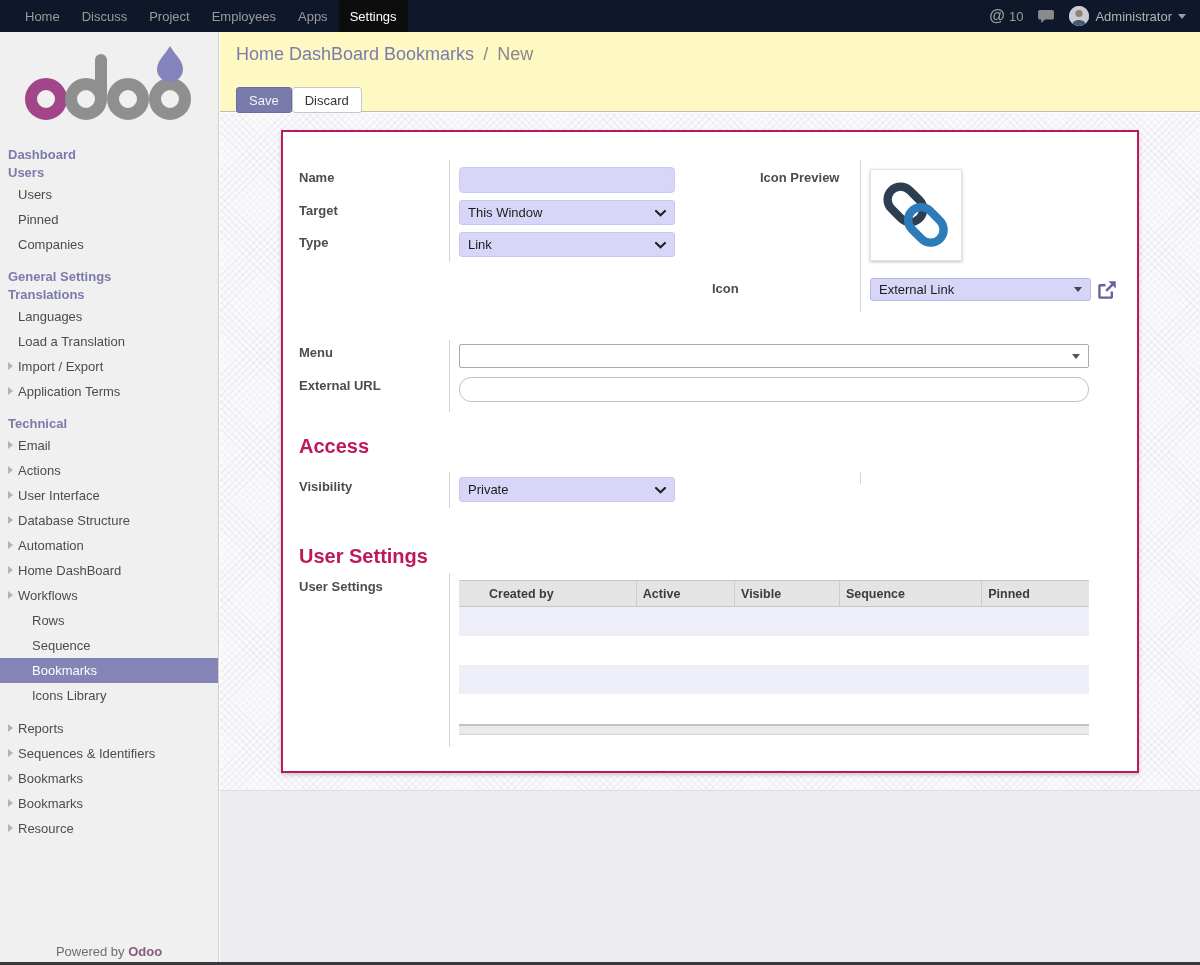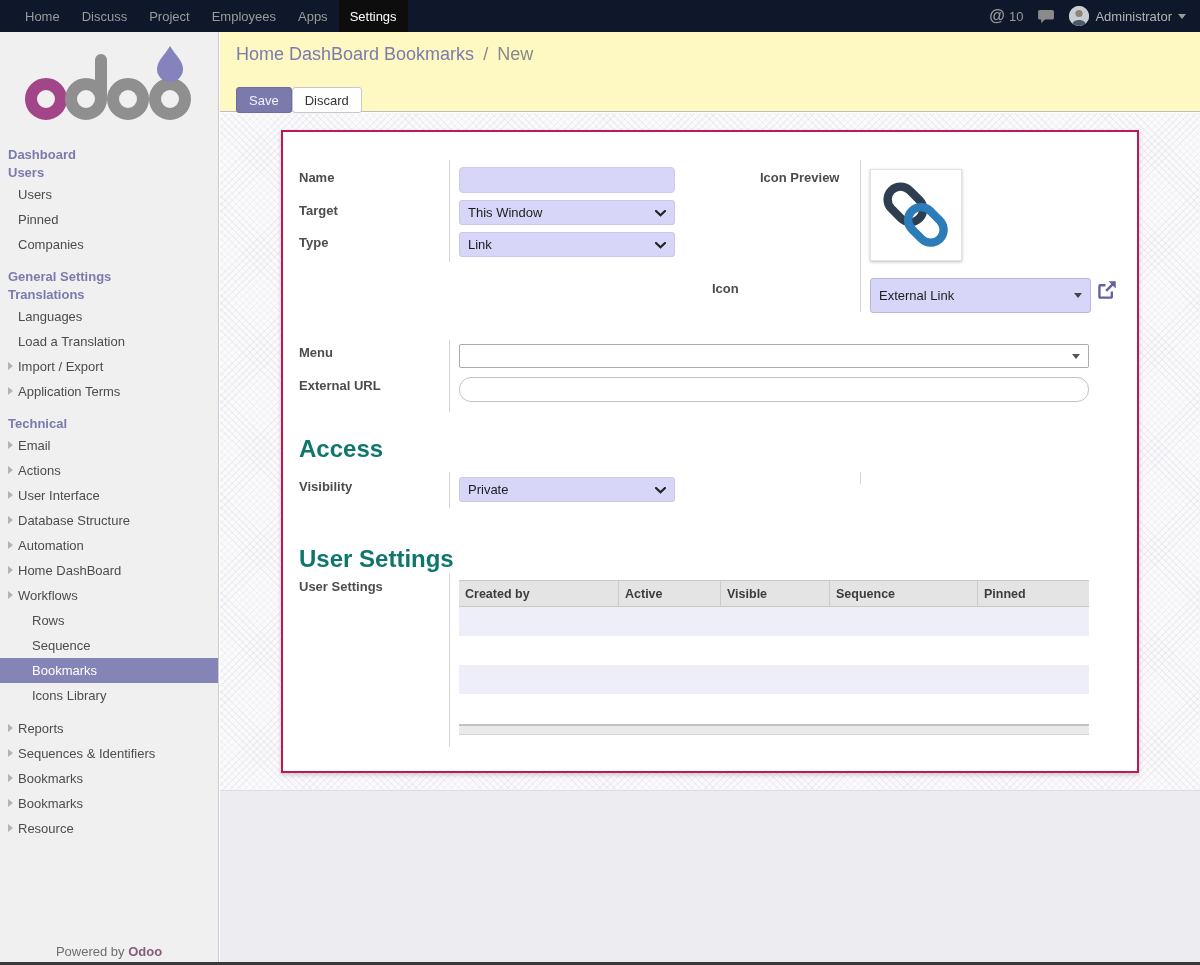--- a/index.html
+++ b/index.html
@@ -52,27 +52,27 @@
     background-image:
       repeating-linear-gradient(45deg, rgba(150,150,170,0.10) 0 1px, transparent 1px 5px),
       repeating-linear-gradient(135deg, rgba(150,150,170,0.10) 0 1px, transparent 1px 5px);
   }
   .content-lower { position:absolute; left:0; top:758px; right:0; bottom:0; background:#edecf0; border-top:1px solid #dddce2; }
 
   
   .card { position:absolute; left:61px; top:98px; width:858px; height:643px; background:#ffffff; border:2px solid #be185d; box-shadow:0 2px 4px rgba(0,0,0,0.18); z-index:5; }
   .vsep { position:absolute; width:1px; background:#d4d4d4; }
   .flabel { position:absolute; font-size:13px; font-weight:bold; color:#4c4c4c; white-space:nowrap; }
-  .heading { position:absolute; font-size:24px; font-weight:bold; color:#0f766e; }
+  .heading { position:absolute; font-size:20px; font-weight:bold; color:#be185d; }
 
   .txt-input { position:absolute; background:#d8d6f8; border:1px solid #cdcbf0; border-radius:4px; height:26px; font-size:13px; color:#1c1c1c; padding:0 8px; outline:none; font-family:"Liberation Sans", sans-serif; }
   .sel { position:absolute; background:#d8d6f8; border:1px solid #c9c7ec; border-radius:3px; height:25px; display:flex; align-items:center; padding:0 8px; font-size:13px; color:#1c1c1c; cursor:pointer; }
   .sel .val { flex:1; }
   .sel .chev { margin-left:auto; }
-  .combo { position:absolute; background:#d8d6f8; border:1px solid #b9b7e0; border-radius:3px; height:35px; display:flex; align-items:center; padding:0 8px; font-size:13px; color:#1c1c1c; cursor:pointer; }
+  .combo { position:absolute; background:#d8d6f8; border:1px solid #b9b7e0; border-radius:3px; height:23px; display:flex; align-items:center; padding:0 8px; font-size:13px; color:#1c1c1c; cursor:pointer; }
   .combo .tri { margin-left:auto; width:0; height:0; border-left:4px solid transparent; border-right:4px solid transparent; border-top:5px solid #444444; }
   .wsel { position:absolute; background:#ffffff; border:1px solid #ababab; border-radius:2px; height:24px; display:flex; align-items:center; padding:0 8px; font-size:13px; color:#1c1c1c; cursor:pointer; }
   .wsel .tri { margin-left:auto; width:0; height:0; border-left:4px solid transparent; border-right:4px solid transparent; border-top:5px solid #555555; }
   .url-input { position:absolute; background:#ffffff; border:1px solid #c2c2c2; border-radius:12px; height:25px; font-size:13px; color:#1c1c1c; padding:0 12px; outline:none; font-family:"Liberation Sans", sans-serif; }
 
   .icon-preview { position:absolute; left:587px; top:37px; width:92px; height:92px; background:#ffffff; border:1px solid #e3e3e3; box-shadow:0 1px 3px rgba(0,0,0,0.25); display:flex; align-items:center; justify-content:center; }
   .ext-link-btn { position:absolute; left:814px; top:148px; width:20px; height:20px; cursor:pointer; }
 
   
   .utable { position:absolute; left:176px; top:448px; width:630px; }
@@ -251,21 +251,21 @@
         <span class="chev"><svg width="11" height="7" viewBox="0 0 11 7">
               <path d="M1 1l4.5 4.3L10 1" stroke="#222" stroke-width="2.2" fill="none" stroke-linecap="round"></path>
             </svg></span>
       </div>
 
       <div class="heading" style="left:16px; top:413px;">User Settings</div>
       <div class="flabel" style="left:16px; top:447px;">User Settings</div>
 
       <div class="utable">
         <div class="thead">
-          <div class="th" style="width:160px;">Created by</div>
+          <div class="th" style="width:160px;margin-left:24px;">Created by</div>
           <div class="th" style="width:102px;">Active</div>
           <div class="th" style="width:109px;">Visible</div>
           <div class="th" style="width:148px;">Sequence</div>
           <div class="th" style="width:111px;">Pinned</div>
         </div>
         <div class="trow alt"></div>
         <div class="trow"></div>
         <div class="trow alt"></div>
         <div class="trow"></div>
         <div class="tfoot-line"></div>

